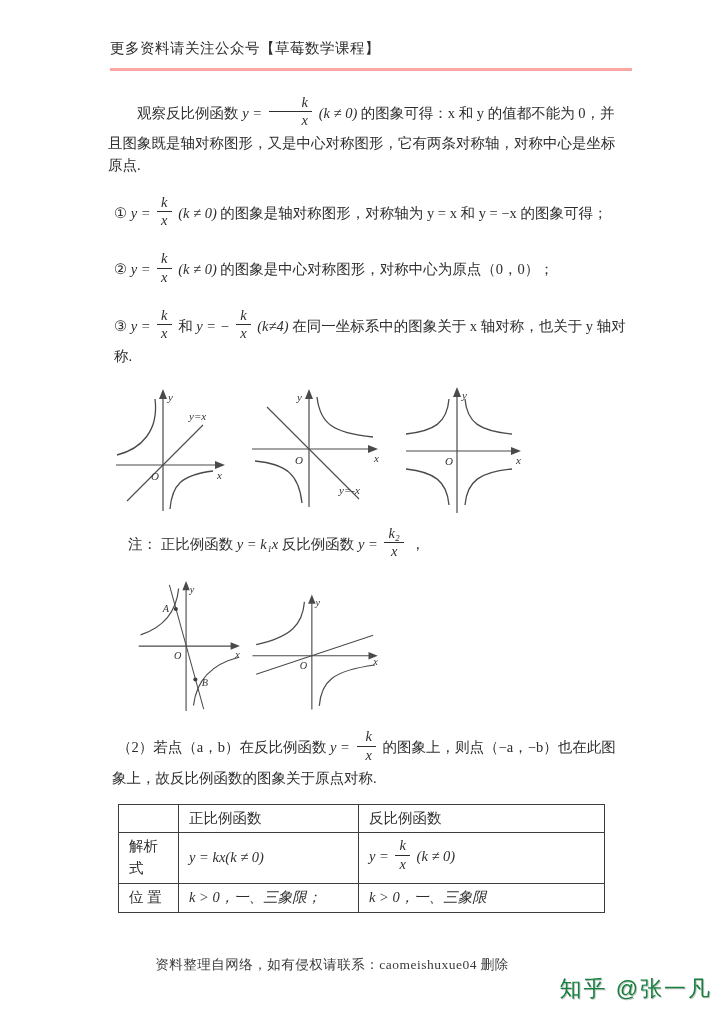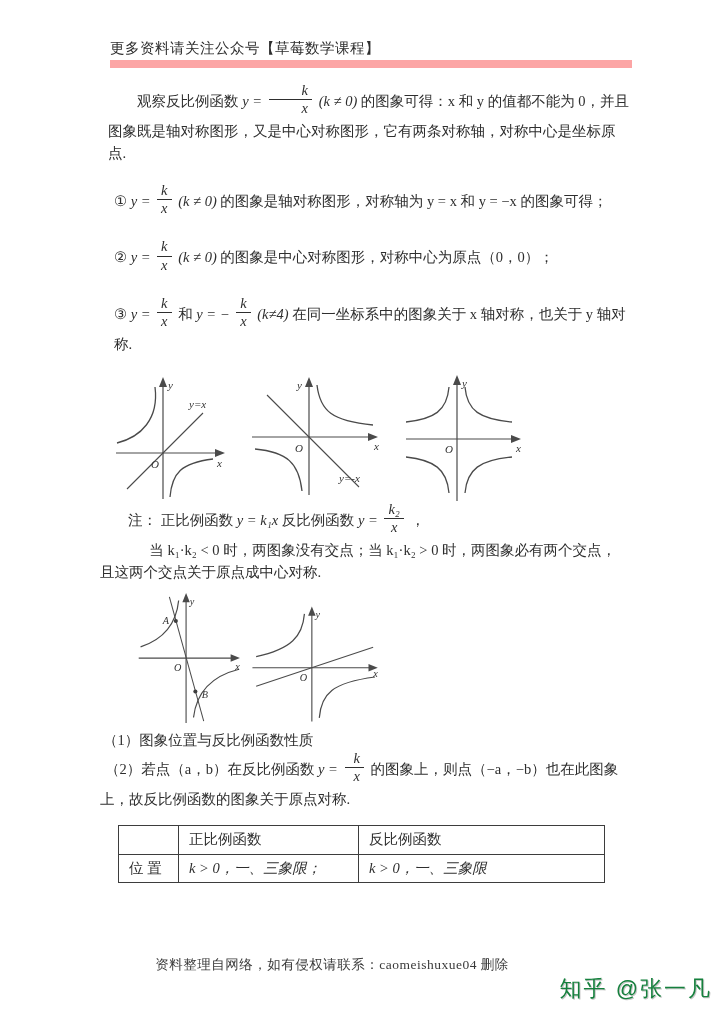--- a/index.html
+++ b/index.html
@@ -6,27 +6,27 @@
   html,body { margin:0; padding:0; }
   body {
     width:720px; height:1019px; position:relative; overflow:hidden;
     background:#ffffff; color:#2e2e2e;
     font-family:"Liberation Serif","DejaVu Serif",serif;
     font-size:14.5px; line-height:1.5;
   }
 
   .header {
     position:absolute; top:38px; left:110px; width:522px;
-    border-bottom:8px solid #fca5a5; padding-bottom:0;
+    border-bottom:3px solid #fca5a5; padding-bottom:8px;
     font-size:14.5px; letter-spacing:0.5px;
   }
 
   .content { position:absolute; top:84px; left:100px; width:530px; }
 
-  p { margin:0; }
+  p { margin:12px; }
   .intro { margin-left:8px; text-indent:2em; }
 
   .math { font-style:italic; font-family:"Liberation Serif",serif; }
   .frac {
     display:inline-block; vertical-align:middle; text-align:center;
     margin:1px 3px 3px 3px; line-height:1.05; font-style:italic;
     position:relative; top:-2px;
   }
   .frac .fn { display:block; border-bottom:1px solid #2e2e2e; padding:0 4px 1px 4px; }
   .frac .fd { display:block; padding-top:1px; }
@@ -168,21 +168,20 @@
 
   <p class="note1">
     <span>注：</span>
     <span>正比例函数</span>
     <span class="math">y = k₁x</span>
     <span>反比例函数</span>
     <span class="math">y =</span>
     <span class="frac"><span class="fn">k₂</span><span class="fd">x</span></span>
     <span>，</span>
   </p>
-  <p class="note2">当 k₁·k₂ &lt; 0 时，两图象没有交点；当 k₁·k₂ &gt; 0 时，两图象必有两个交点，且这两个交点关于原点成中心对称.</p>
 
   <div class="graph-row graph-row2">
 
     <svg width="118" height="142" viewBox="0 0 118 142">
       <line class="ax" x1="55" y1="8" x2="55" y2="140"></line>
       <polygon class="ah" points="51,10 55,0 59,10"></polygon>
       <line class="ax" x1="4" y1="70" x2="104" y2="70"></line>
       <polygon class="ah" points="103,66 113,70 103,74"></polygon>
       <line class="ln" x1="37" y1="4" x2="74" y2="138"></line>
       <path class="cv" d="M47,8 C45,28 36,48 6,58"></path>
@@ -203,37 +202,45 @@
       <polygon class="ah" points="133,64 143,68 133,72"></polygon>
       <line class="ln" x1="12" y1="88" x2="138" y2="46"></line>
       <path class="cv" d="M64,10 C62,34 50,48 12,56"></path>
       <path class="cv" d="M80,122 C82,96 94,84 140,78"></path>
       <text class="lab" x="76" y="15">y</text>
       <text class="lab" x="138" y="78">x</text>
       <text class="lab" x="59" y="82">O</text>
     </svg>
   </div>
 
-  <p class="sub-head">（1）图象位置与反比例函数性质</p>
 
   <p class="para2">
     <span>（2）若点（a，b）在反比例函数</span>
     <span class="math">y =</span>
     <span class="frac"><span class="fn">k</span><span class="fd">x</span></span>
     <span>的图象上，则点（−a，−b）也在此图象上，故反比例函数的图象关于原点对称.</span>
   </p>
 
   <table class="cmp">
     <tbody>
         <tr>
       <td class="c1"></td>
       <td class="c2">正比例函数</td>
       <td class="c3">反比例函数</td>
     </tr>
     <tr>
+      <td class="c1">解析式</td>
+      <td class="c2 math">y = kx(k ≠ 0)</td>
+      <td class="c3">
+        <span class="math">y =</span>
+        <span class="frac"><span class="fn">k</span><span class="fd">x</span></span>
+        <span class="math">(k ≠ 0)</span>
+      </td>
+    </tr>
+    <tr>
       <td class="c1">位  置</td>
       <td class="c2 math">k &gt; 0，一、三象限；</td>
       <td class="c3 math">k &gt; 0，一、三象限</td>
     </tr>
   </tbody>
     </table>
 
 </div>
 
 <div class="footer">资料整理自网络，如有侵权请联系：caomeishuxue04  删除</div>

